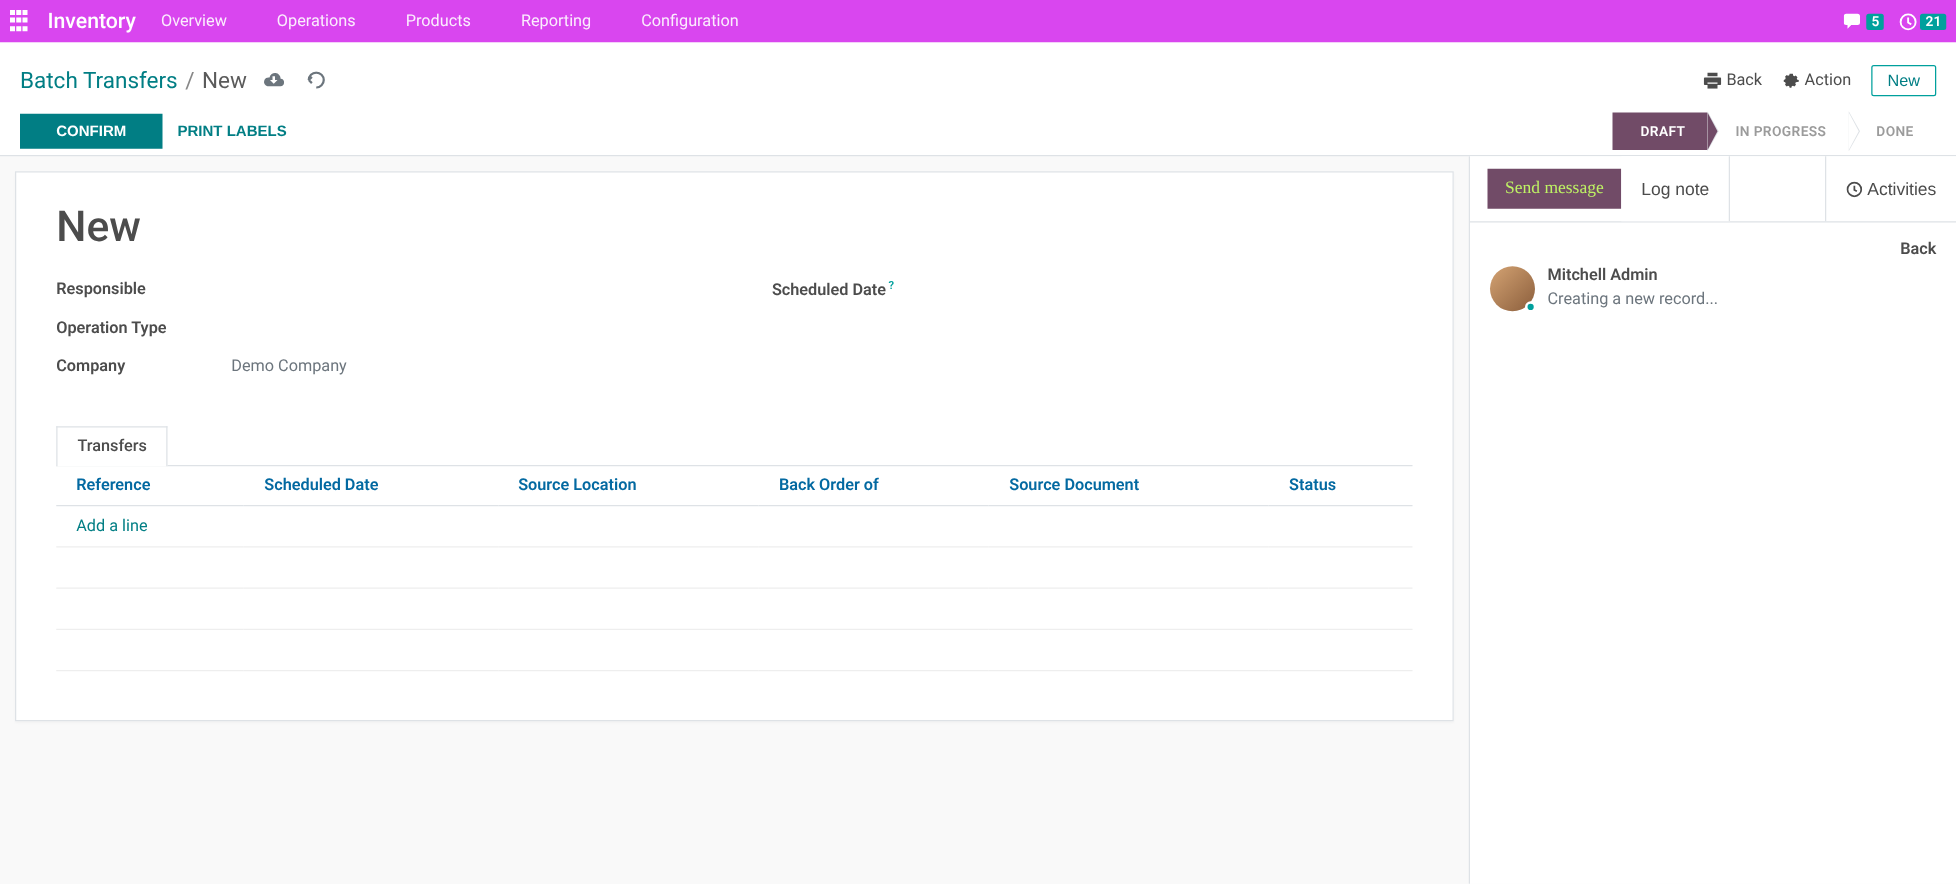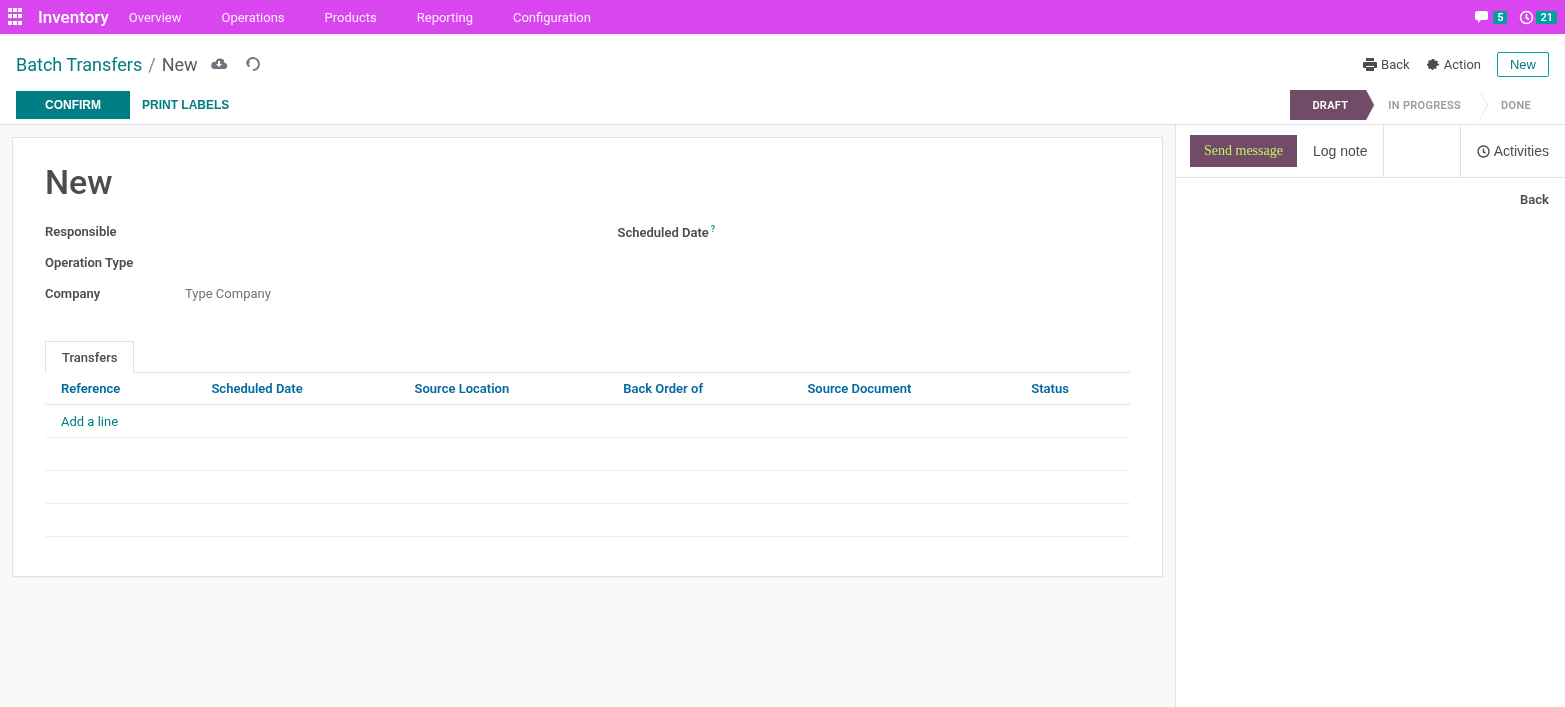--- a/index.html
+++ b/index.html
@@ -223,21 +223,21 @@
           <div class="field-row">
             <div class="field-label">Responsible</div>
             <div class="field-value"></div>
           </div>
           <div class="field-row">
             <div class="field-label">Operation Type</div>
             <div class="field-value"></div>
           </div>
           <div class="field-row">
             <div class="field-label">Company</div>
-            <div class="field-value">Type Company</div>
+            <div class="field-value">Demo Company</div>
           </div>
         </div>
         <div class="fields-col">
           <div class="field-row">
             <div class="field-label">
               <span>Scheduled Date</span><span class="help-q">?</span>
             </div>
             <div class="field-value"></div>
           </div>
         </div>
@@ -282,15 +282,24 @@
       <button class="chatter-btn activities">
         <svg width="13" height="13" viewBox="0 0 13 13" fill="none" stroke="#4c4c4c" stroke-width="1.4">
             <circle cx="6.5" cy="6.5" r="5.5"></circle>
             <path d="M6.5 3.5v3.5l2 1"></path>
           </svg>
         <span>Activities</span>
       </button>
     </div>
     <div class="chatter-body">
       <div class="chatter-date">Back</div>
+      <div class="msg">
+        <div class="avatar">
+            <div class="presence"></div>
+          </div>
+        <div class="msg-body">
+          <div class="author">Mitchell Admin</div>
+          <div class="text">Creating a new record...</div>
+        </div>
+      </div>
     </div>
   </div>
 </div>
 
 </body></html>

